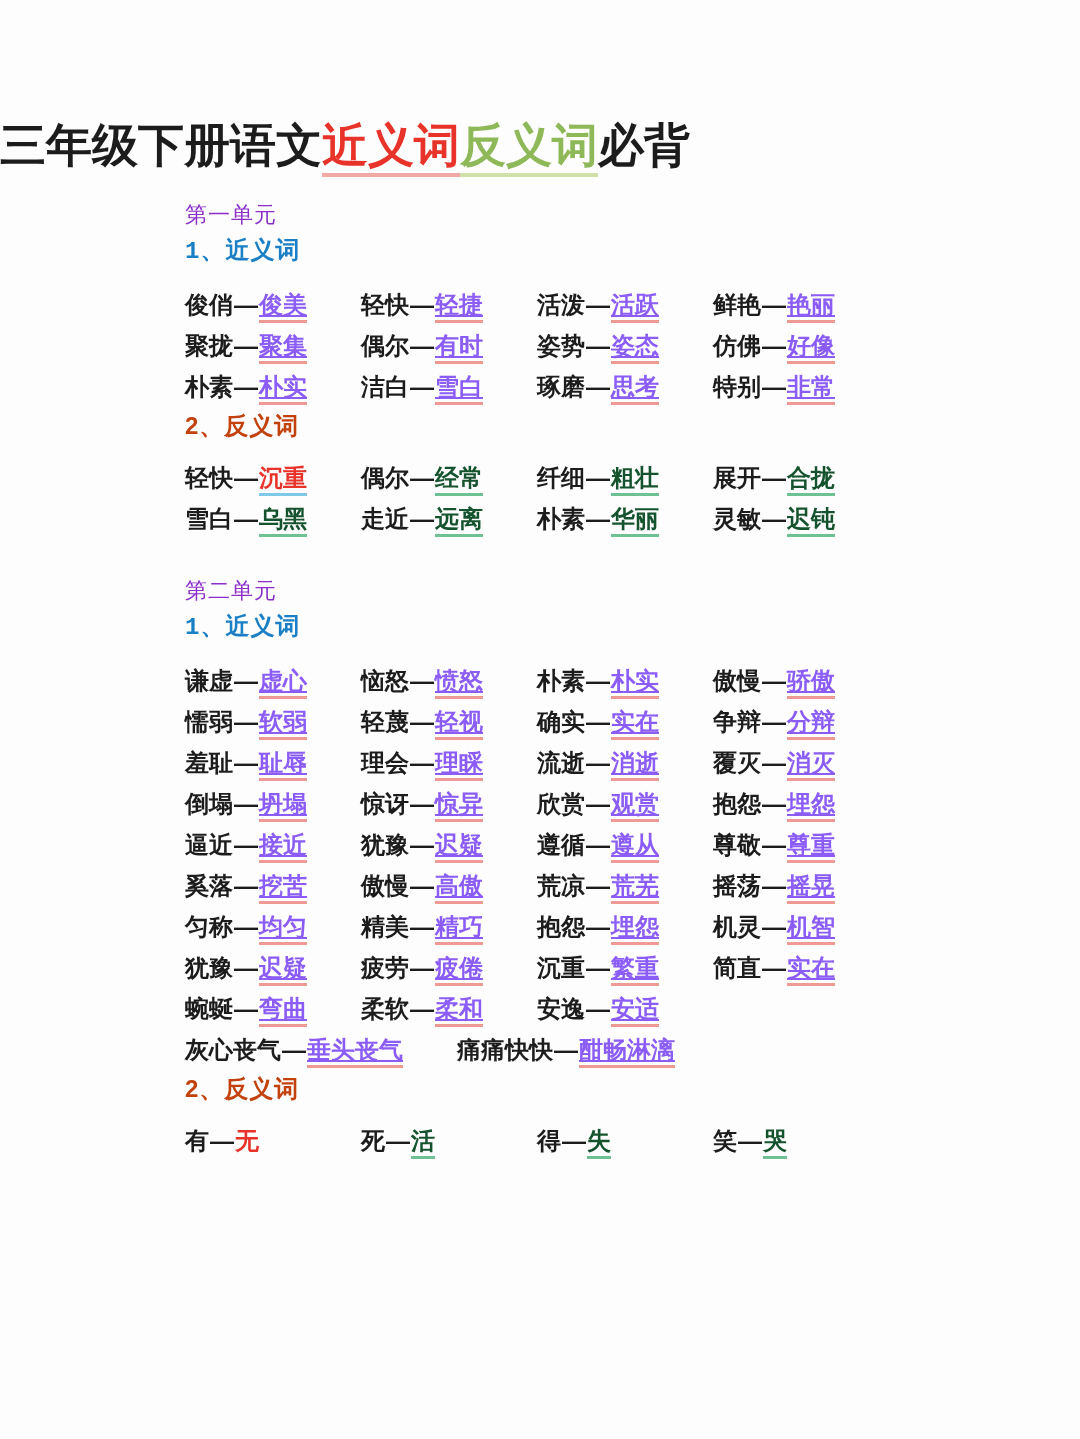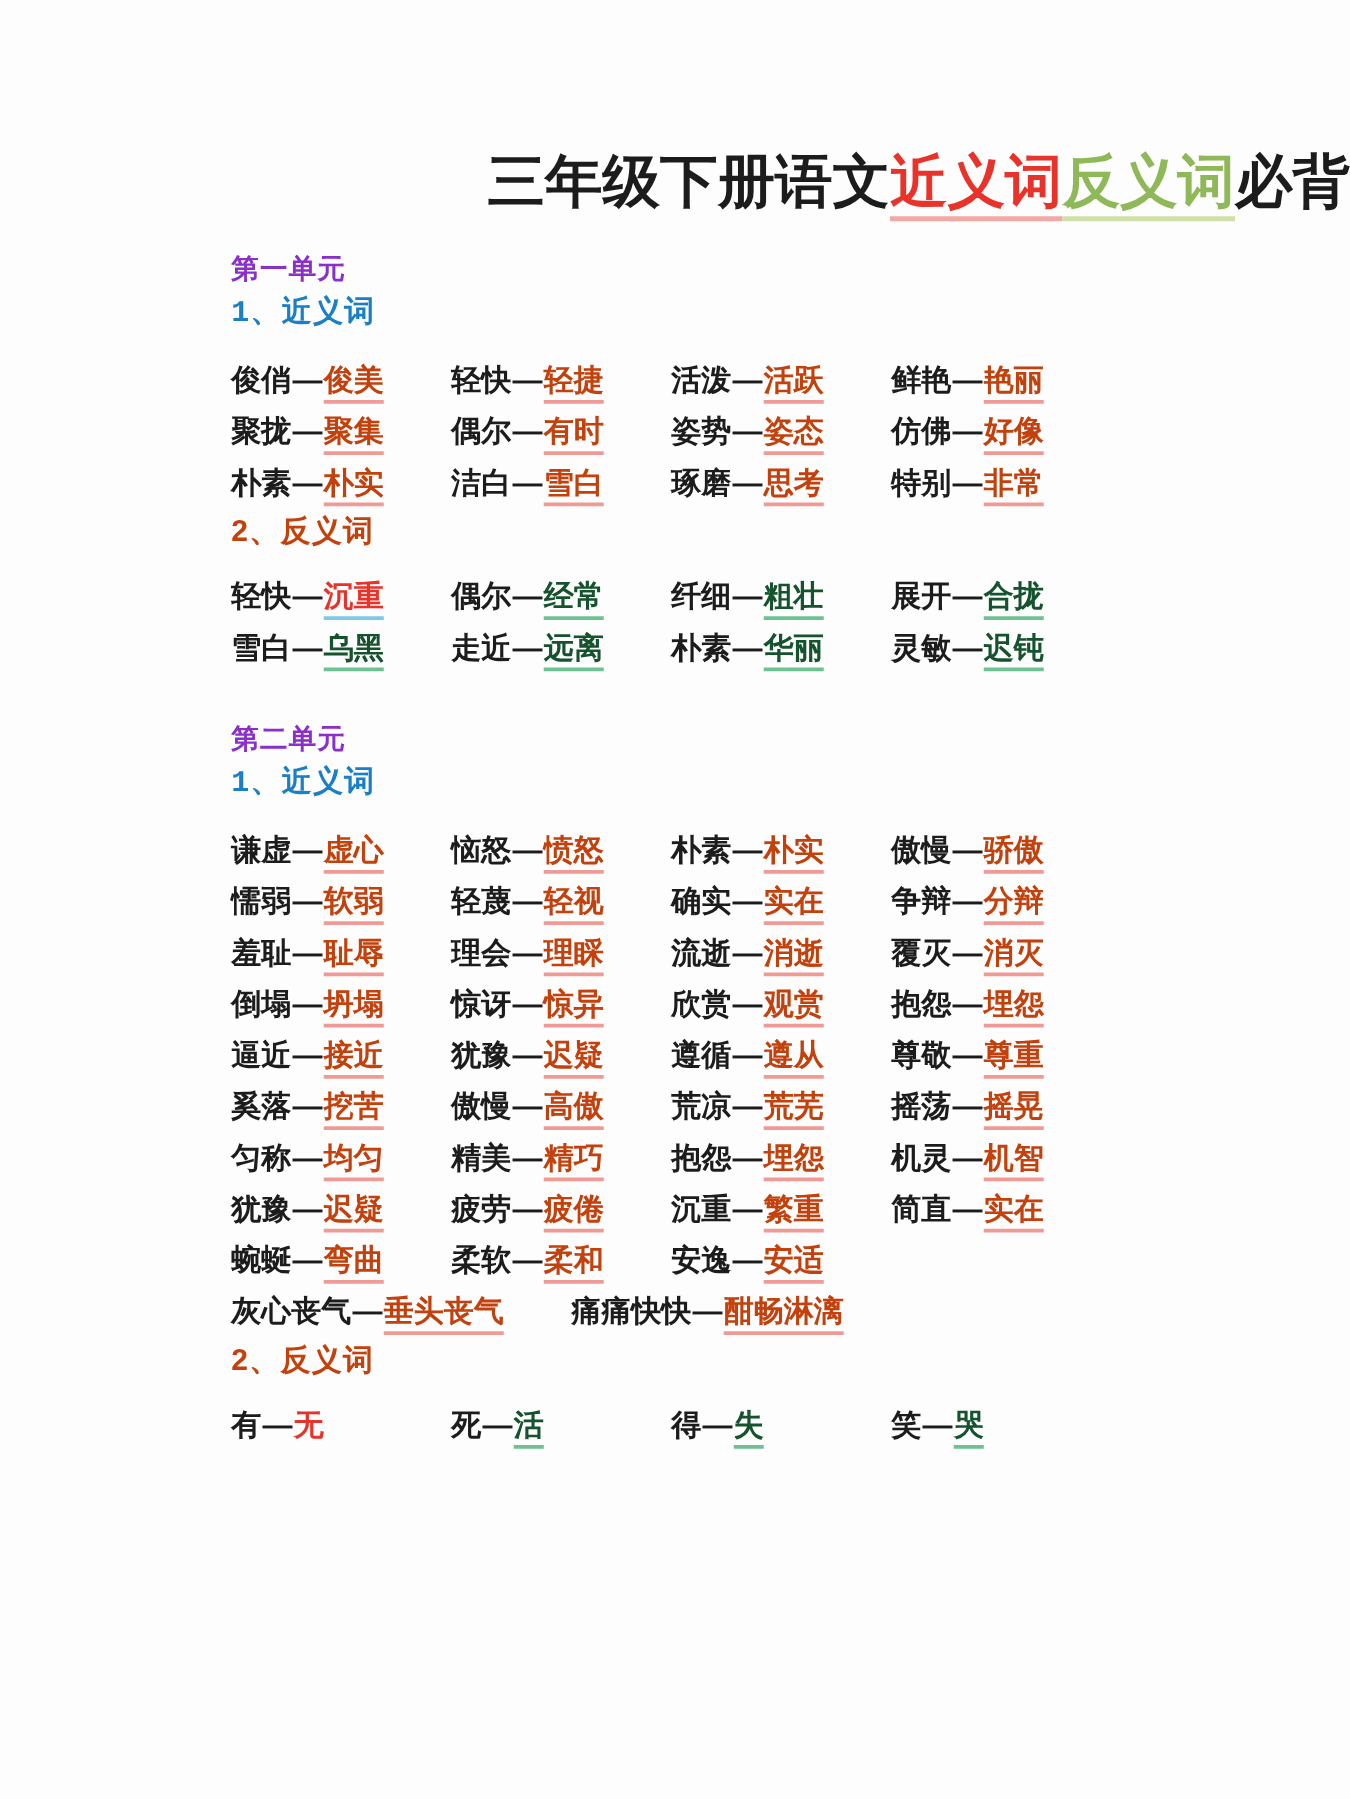--- a/index.html
+++ b/index.html
@@ -18,21 +18,21 @@
   .page {
     width: 1080px;
     height: 1439px;
     position: relative;
     box-sizing: border-box;
     padding: 0 0 0 0;
   }
 
   
   .title {
-    text-align: right;
+    text-align: left;
     font-size: 46px;
     font-weight: 900;
     letter-spacing: 0px;
     color: #1c1c1c;
     padding-top: 118px;
     line-height: 1.2;
     white-space: nowrap;
   }
   .title .seg {
     display: inline-block;
@@ -50,21 +50,21 @@
   
   .content {
     padding-left: 185px;
     padding-right: 20px;
     margin-top: 26px;
   }
 
   .unit-head {
     color: #8b2fc9;
     font-size: 22px;
-    font-weight: 700;
+    font-weight: 400;
     letter-spacing: 1px;
     margin: 0 0 12px 0;
     line-height: 1.1;
   }
   .sec-head {
     font-size: 24px;
     font-weight: 900;
     letter-spacing: 1px;
     margin: 0 0 10px 0;
     line-height: 1.1;
@@ -98,21 +98,21 @@
     flex: 0 0 300px;
   }
   .dash { color: #1c1c1c; font-weight: 800; padding: 0 1px; }
 
   .ans {
     font-weight: 900;
     padding-bottom: 2px;
     border-bottom-width: 3px;
     border-bottom-style: solid;
   }
-  .ans.blue   { color: #c2410c; border-bottom-color: #f09a95; }
+  .ans.blue   { color: #8b5cf6; border-bottom-color: #f09a95; text-decoration: underline; }
   .ans.red    { color: #14532d; border-bottom-color: #6dc193; }
   .ans.red-b  { color: #e8332a; border-bottom-color: #7ec8e8; }
   .ans.red-n  { color: #e8332a; border-bottom-color: transparent; }
 
   .gap-unit { height: 48px; }
   .gap-sec  { height: 14px; }
 </style>
 </head>
 <body>
 

